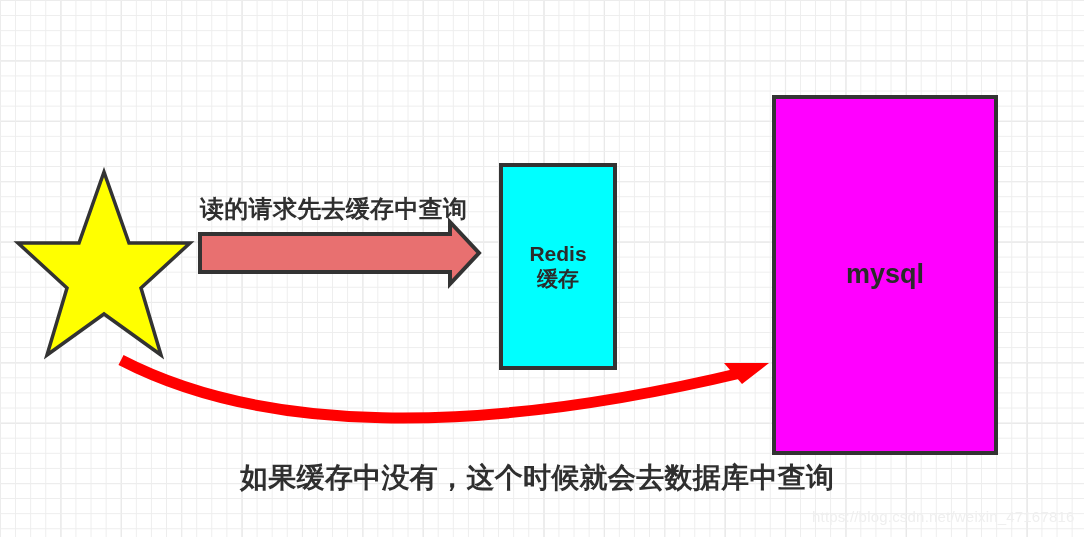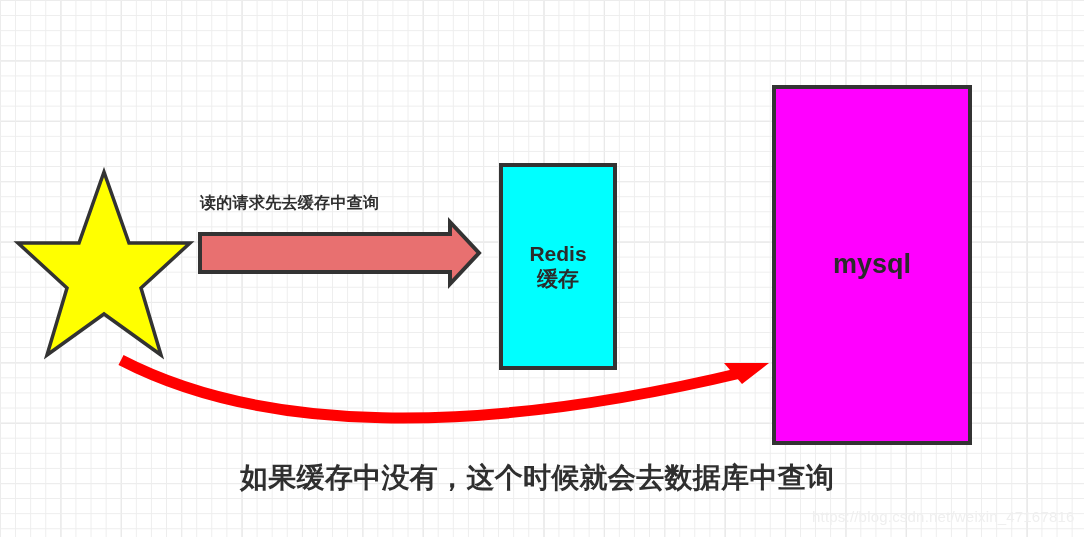--- a/index.html
+++ b/index.html
@@ -49,41 +49,41 @@
   }
   #redis-box .node-label {
     color: #2b2b2b;
     font-size: 21px;
     font-weight: bold;
     line-height: 1.16;
     letter-spacing: 0px;
   }
   #mysql-box {
     left: 772px;
-    top: 85px;
-    width: 200px;
+    top: 95px;
+    width: 226px;
     height: 360px;
     background: #ff00ff;
   }
   #mysql-box .node-label {
     color: #2b2b2b;
     font-size: 27px;
     font-weight: bold;
     line-height: 1.15;
   }
   .diagram-text {
     position: absolute;
     color: #2f2f2f;
     font-weight: bold;
     white-space: nowrap;
   }
   #cache-read-label {
     left: 200px;
     top: 193px;
-    font-size: 16px;
+    font-size: 24px;
     letter-spacing: 0.3px;
   }
   #db-fallback-label {
     left: 240px;
     top: 459px;
     font-size: 28px;
     letter-spacing: 0.3px;
   }
   #watermark {
     position: absolute;

